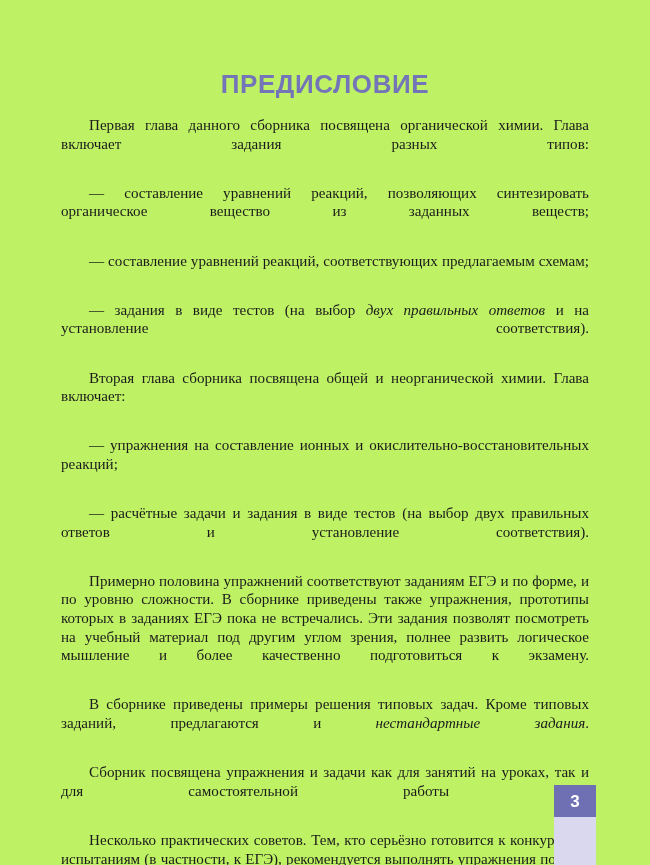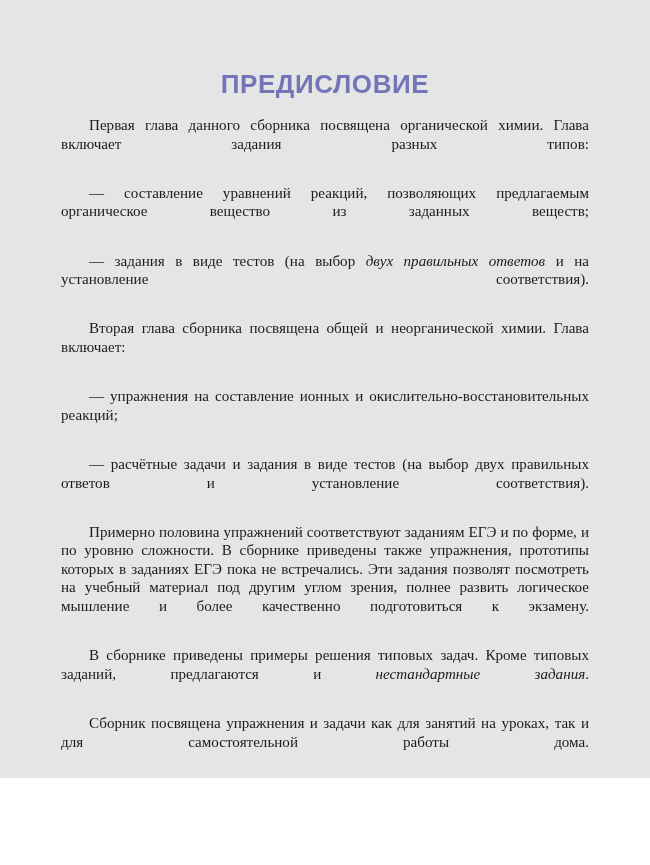--- a/index.html
+++ b/index.html
@@ -3,22 +3,22 @@
 <meta charset="utf-8">
 <style>
   html, body {
     margin: 0;
     padding: 0;
     background: #ffffff;
   }
   .page {
     position: relative;
     width: 650px;
-    height: 778px;
-    background: #e5e5e5;
+    height: 865px;
+    background: #bef264;
     overflow: hidden;
     font-family: "Liberation Serif", "DejaVu Serif", serif;
   }
 
   
   .page-title {
     position: absolute;
     left: 0;
     right: 0;
     top: 54px;
@@ -88,21 +88,22 @@
 </head>
 <body>
 
 <div class="page">
 
   <h1 class="page-title">ПРЕДИСЛОВИЕ</h1>
 
   <div class="body-col">
 
     <p>Первая глава данного сборника посвящена органической химии. Глава включает задания разных типов:</p>
-    <p>— составление уравнений реакций, позволяющих предлагаемым органическое вещество из заданных веществ;</p>
+    <p>— составление уравнений реакций, позволяющих синтезировать органическое вещество из заданных веществ;</p>
+    <p>— составление уравнений реакций, соответствующих предлагаемым схемам;</p>
 
     <p>
       <span>— задания в виде тестов (на выбор </span><em>двух правильных ответов</em><span> и на установление соответствия).</span>
     </p>
 
     <p>Вторая глава сборника посвящена общей и неорганической химии. Глава включает:</p>
     <p>— упражнения на составление ионных и окислительно-восстановительных реакций;</p>
     <p>— расчётные задачи и задания в виде тестов (на выбор двух правильных ответов и установление соответствия).</p>
     <p>Примерно половина упражнений соответствуют заданиям ЕГЭ и по форме, и по уровню сложности. В сборнике приведены также упражнения, прототипы которых в заданиях ЕГЭ пока не встречались. Эти задания позволят посмотреть на учебный материал под другим углом зрения, полнее развить логическое мышление и более качественно подготовиться к экзамену.</p>
 

